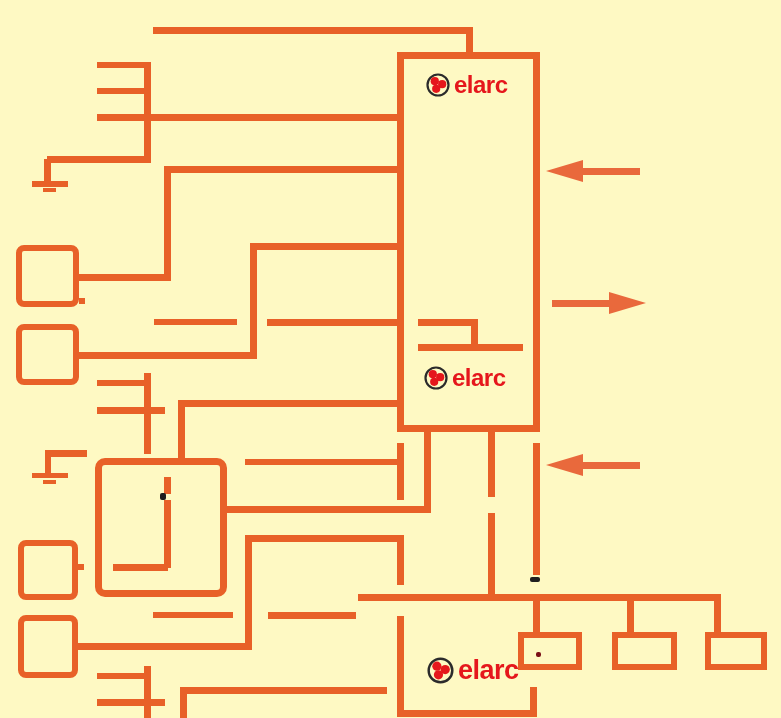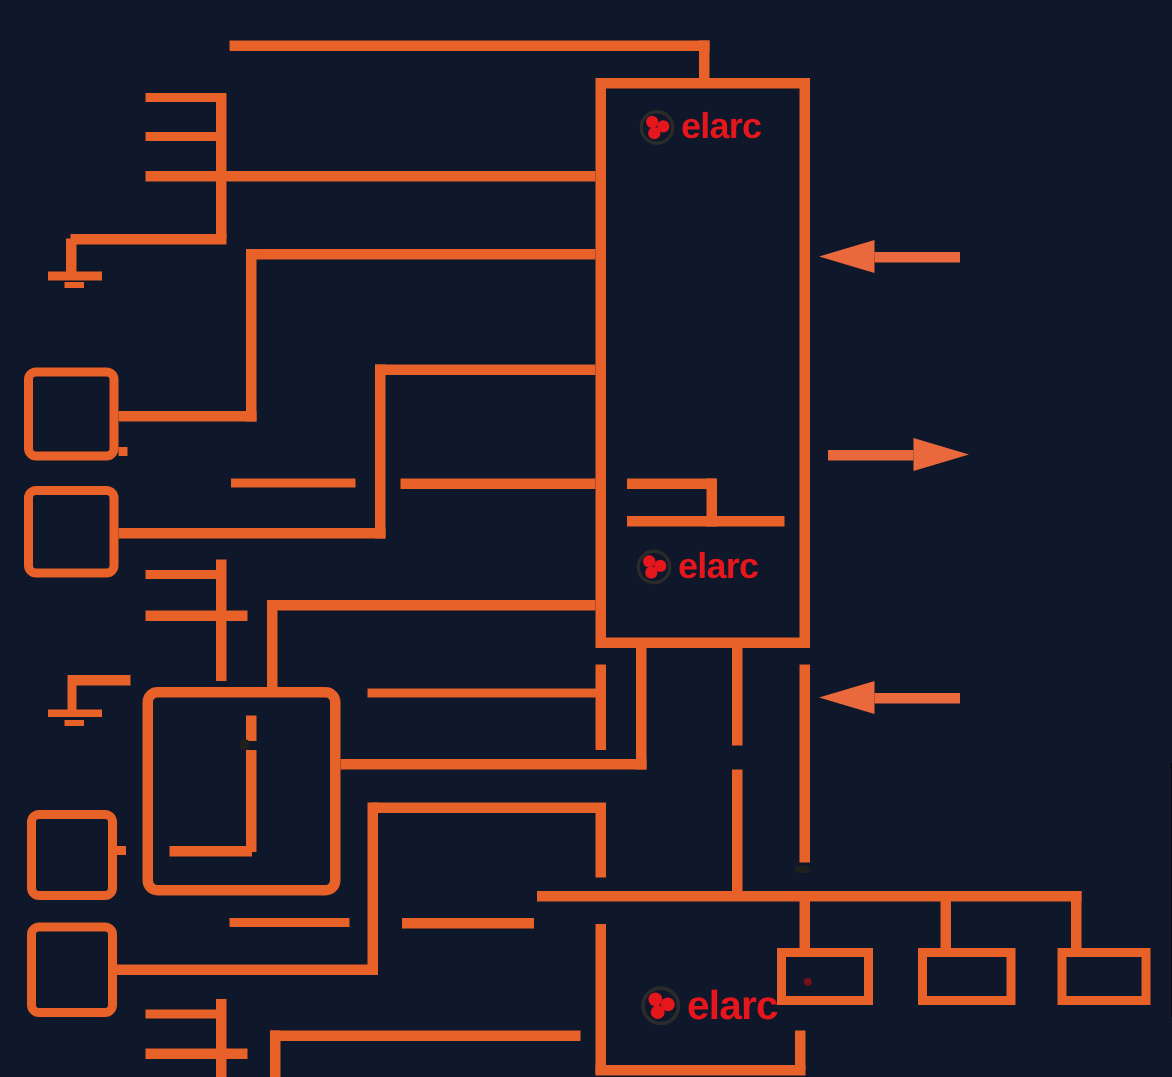--- a/index.html
+++ b/index.html
@@ -1,17 +1,17 @@
 <!DOCTYPE html>
 <html><head>
 <meta charset="utf-8">
 <style>
   html,body{margin:0;padding:0;background:#000;}
   #stage{
-    position:relative;width:781px;height:718px;background:#0f172a;
+    position:relative;width:781px;height:718px;background:#fef9c3;
     overflow:hidden;font-family:"Liberation Sans",sans-serif;
   }
   .seg{position:absolute;}
   .cbox{position:absolute;box-sizing:border-box;background:transparent;}
   .logo{position:absolute;display:flex;align-items:center;gap:4px;}
   .logo .mark{display:block;}
   .logo .word{font-weight:700;letter-spacing:-0.5px;line-height:1;}
   .arrow-tail{position:absolute;}
   .arrow-head{position:absolute;width:0;height:0;}
 </style>

